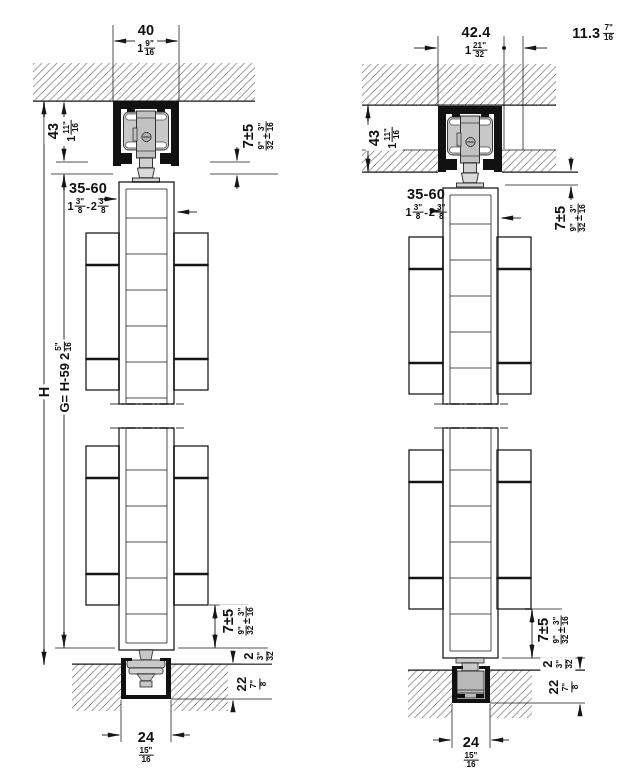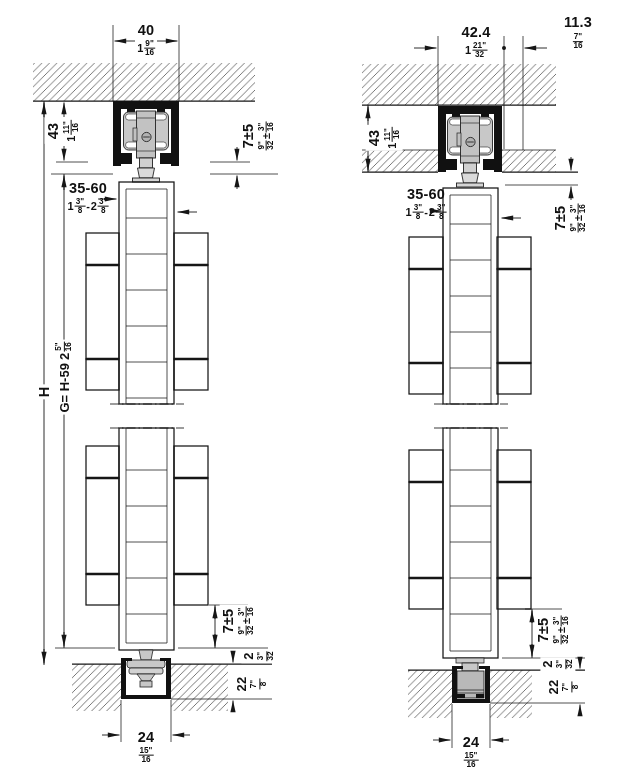--- a/index.html
+++ b/index.html
@@ -9,21 +9,21 @@
   svg line, svg path.s, svg rect.s, svg polygon.s{stroke:#161616;}
   .ln{stroke-width:1.25;fill:none;}
   .tn{stroke-width:.75;fill:none;}
   .dm{stroke-width:.9;fill:none;}
   .bd{stroke-width:2.3;fill:none;}
   .dd{stroke-width:.85;fill:none;stroke-dasharray:9 3 1.5 3;}
   
   .lbl{position:absolute;display:flex;color:#111;font-weight:700;white-space:nowrap;
        transform:translate(-50%,-50%);line-height:1;align-items:center;}
   .stack{flex-direction:column;gap:2px;}
-  .row{flex-direction:column;gap:3px;}
+  .row{gap:3px;margin-left:15px;}
   .rot{transform:translate(-50%,-50%) rotate(-90deg);}
   .wbg{background:#fff;padding:1px 2px;}
   .mm{font-size:14.5px;letter-spacing:.2px;}
   .mm.sm{font-size:13px;}
   .in{font-size:11px;display:inline-flex;align-items:center;gap:1px;}
   .in.sm{font-size:10px;}
   .gtxt{font-size:13px;display:inline-flex;align-items:center;gap:3px;}
   .frac{display:inline-flex;flex-direction:column;align-items:center;font-size:8.2px;line-height:1.05;}
   .frac .num{border-bottom:1.1px solid #111;padding:0 1px;}
 </style>

